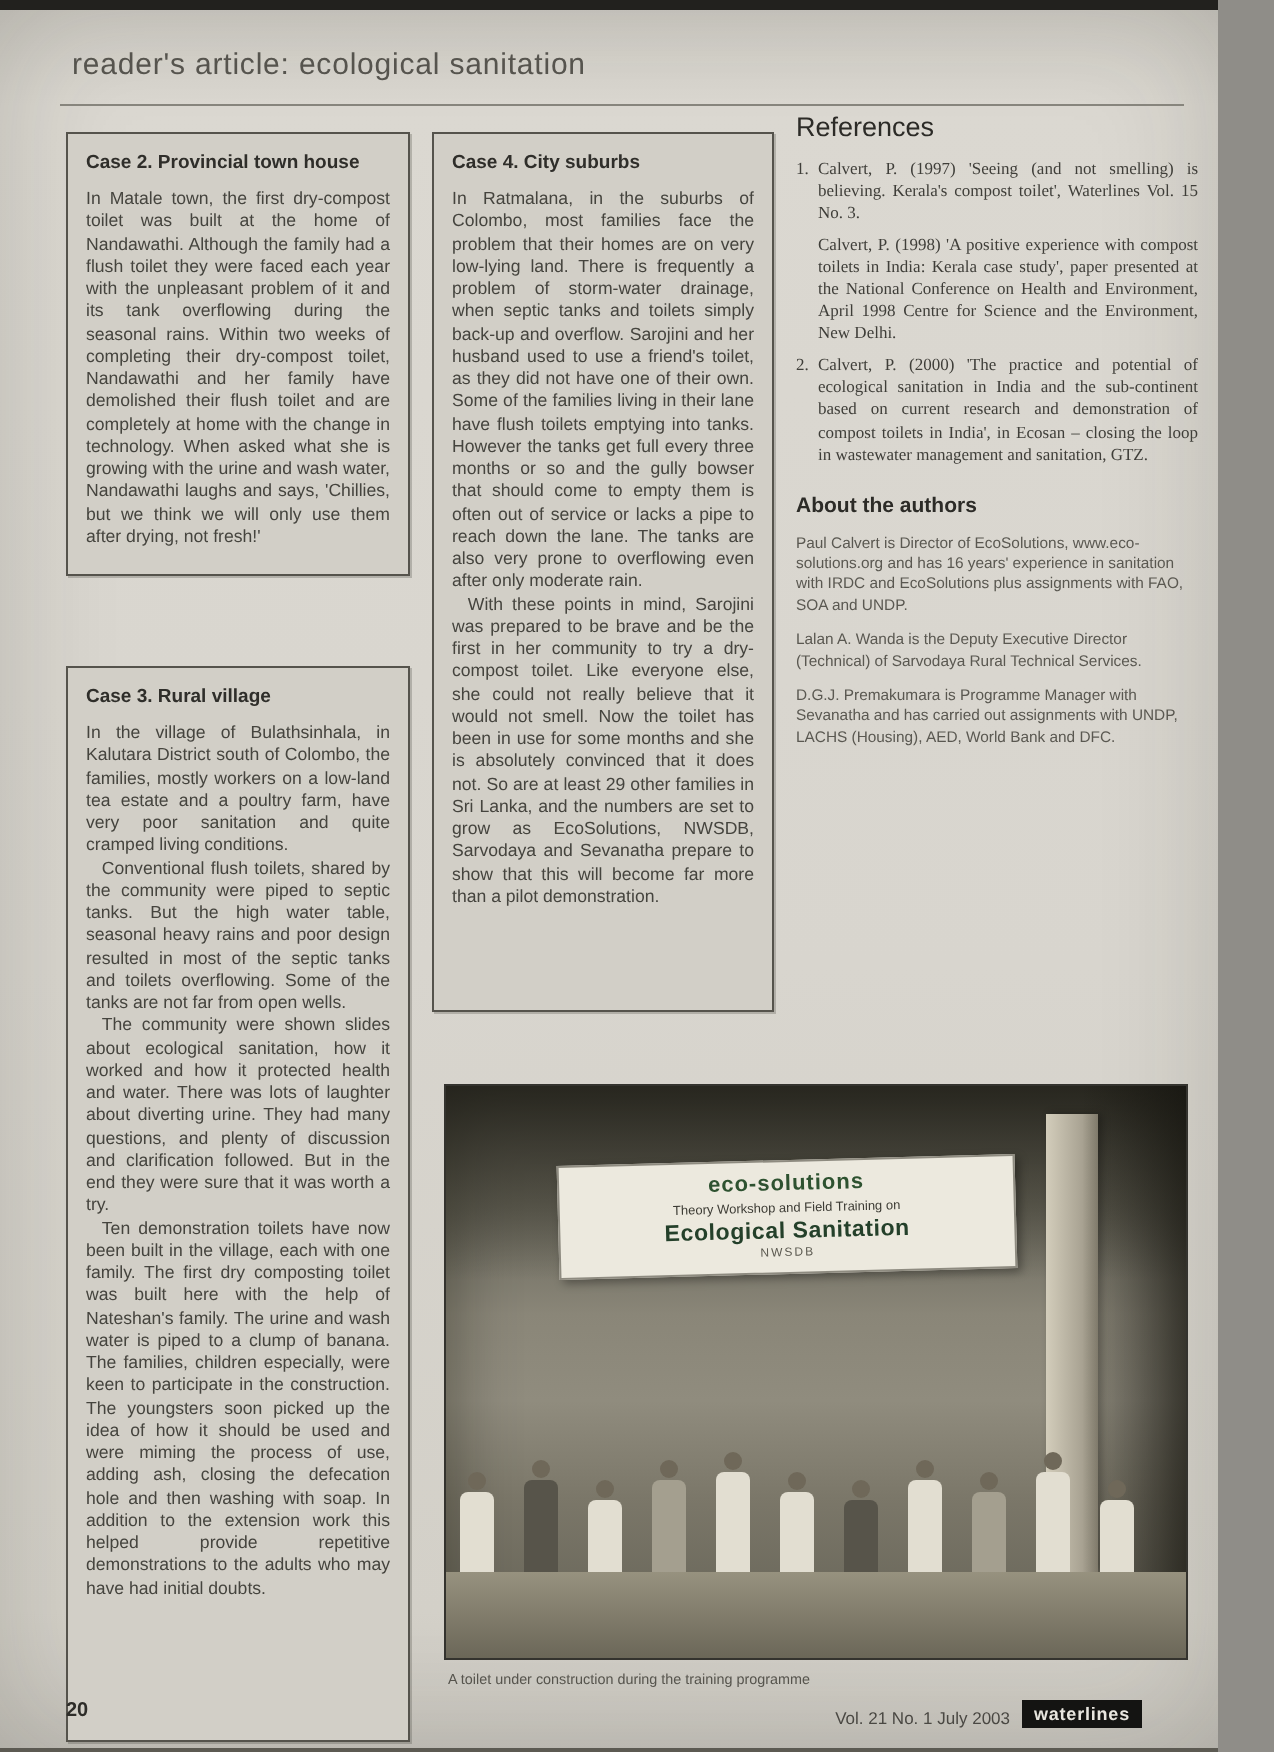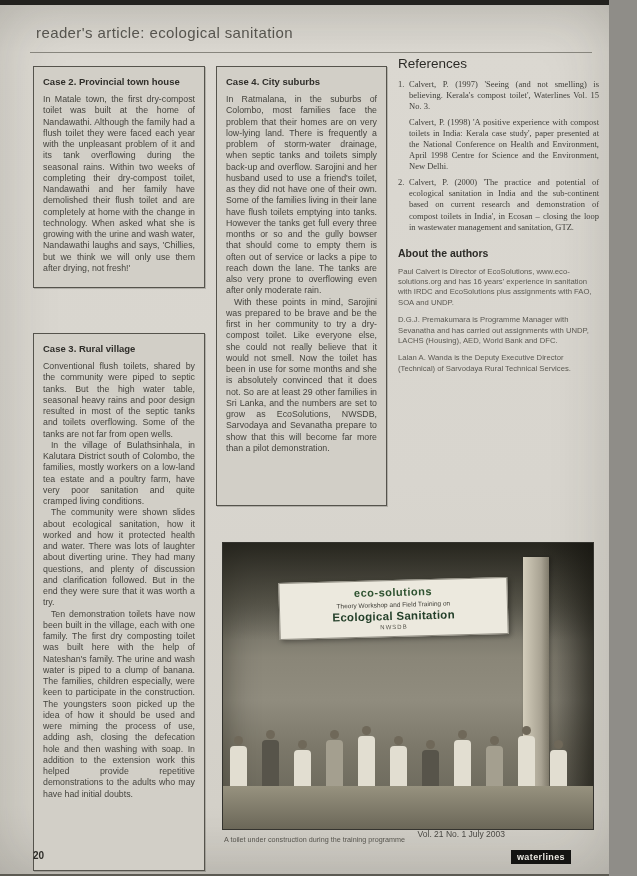--- a/index.html
+++ b/index.html
@@ -60,43 +60,43 @@
   .person .head{width:9px;height:9px;border-radius:50%;background:#6f6859;margin-bottom:1px;}
   .person .torso{width:17px;border-radius:4px 4px 2px 2px;}
   .t-light .torso{background:#e2ded1;}
   .t-mid .torso{background:#a49f8f;}
   .t-dark .torso{background:#57544a;}
   .h1 .torso{height:46px;} .h2 .torso{height:52px;} .h3 .torso{height:42px;} .h4 .torso{height:56px;}
 
   .photo-caption{position:absolute;left:224px;top:835px;font-size:7.2px;color:#56544d;}
 
   .footer-page-num{position:absolute;left:33px;top:850px;font-size:10px;font-weight:bold;color:#2e2d29;}
-  .footer-issue{position:absolute;right:104px;top:829px;font-size:8.5px;color:#4a4843;}
+  .footer-issue{position:absolute;right:104px;top:854px;font-size:8.5px;color:#4a4843;}
   .footer-logo{position:absolute;right:38px;top:850px;background:#141412;color:#e8e6df;
     font-size:9px;font-weight:bold;padding:2px 6px;letter-spacing:.4px;text-align:right;}
 </style>
 </head>
 <body>
 
 <div class="page">
   <div class="scan-edge-top"></div>
   <div class="scan-edge-bottom"></div>
 
   <h1 class="page-title">reader's article: ecological sanitation</h1>
   <div class="title-rule"></div>
 
   <div class="case-box case2">
     <div class="case-title">Case 2. Provincial town house</div>
     <p>In Matale town, the first dry-compost toilet was built at the home of Nandawathi. Although the family had a flush toilet they were faced each year with the unpleasant problem of it and its tank overflowing during the seasonal rains. Within two weeks of completing their dry-compost toilet, Nandawathi and her family have demolished their flush toilet and are completely at home with the change in technology. When asked what she is growing with the urine and wash water, Nandawathi laughs and says, 'Chillies, but we think we will only use them after drying, not fresh!'</p>
   </div>
 
   <div class="case-box case3">
     <div class="case-title">Case 3. Rural village</div>
+    <p>In the village of Bulathsinhala, in Kalutara District south of Colombo, the families, mostly workers on a low-land tea estate and a poultry farm, have very poor sanitation and quite cramped living conditions.</p>
     <p>Conventional flush toilets, shared by the community were piped to septic tanks. But the high water table, seasonal heavy rains and poor design resulted in most of the septic tanks and toilets overflowing. Some of the tanks are not far from open wells.</p>
-    <p>In the village of Bulathsinhala, in Kalutara District south of Colombo, the families, mostly workers on a low-land tea estate and a poultry farm, have very poor sanitation and quite cramped living conditions.</p>
     <p>The community were shown slides about ecological sanitation, how it worked and how it protected health and water. There was lots of laughter about diverting urine. They had many questions, and plenty of discussion and clarification followed. But in the end they were sure that it was worth a try.</p>
     <p>Ten demonstration toilets have now been built in the village, each with one family. The first dry composting toilet was built here with the help of Nateshan's family. The urine and wash water is piped to a clump of banana. The families, children especially, were keen to participate in the construction. The youngsters soon picked up the idea of how it should be used and were miming the process of use, adding ash, closing the defecation hole and then washing with soap. In addition to the extension work this helped provide repetitive demonstrations to the adults who may have had initial doubts.</p>
   </div>
 
   <div class="case-box case4">
     <div class="case-title">Case 4. City suburbs</div>
     <p>In Ratmalana, in the suburbs of Colombo, most families face the problem that their homes are on very low-lying land. There is frequently a problem of storm-water drainage, when septic tanks and toilets simply back-up and overflow. Sarojini and her husband used to use a friend's toilet, as they did not have one of their own. Some of the families living in their lane have flush toilets emptying into tanks. However the tanks get full every three months or so and the gully bowser that should come to empty them is often out of service or lacks a pipe to reach down the lane. The tanks are also very prone to overflowing even after only moderate rain.</p>
     <p>With these points in mind, Sarojini was prepared to be brave and be the first in her community to try a dry-compost toilet. Like everyone else, she could not really believe that it would not smell. Now the toilet has been in use for some months and she is absolutely convinced that it does not. So are at least 29 other families in Sri Lanka, and the numbers are set to grow as EcoSolutions, NWSDB, Sarvodaya and Sevanatha prepare to show that this will become far more than a pilot demonstration.</p>
   </div>
 
@@ -111,22 +111,22 @@
       <span class="ref-num"></span>
       <span class="ref-text">Calvert, P. (1998) 'A positive experience with compost toilets in India: Kerala case study', paper presented at the National Conference on Health and Environment, April 1998 Centre for Science and the Environment, New Delhi.</span>
     </div>
     <div class="ref-item">
       <span class="ref-num">2.</span>
       <span class="ref-text">Calvert, P. (2000) 'The practice and potential of ecological sanitation in India and the sub-continent based on current research and demonstration of compost toilets in India', in Ecosan – closing the loop in wastewater management and sanitation, GTZ.</span>
     </div>
 
     <h3 class="about-heading">About the authors</h3>
     <p class="about-para">Paul Calvert is Director of EcoSolutions, www.eco-solutions.org and has 16 years' experience in sanitation with IRDC and EcoSolutions plus assignments with FAO, SOA and UNDP.</p>
+    <p class="about-para">Lalan A. Wanda is the Deputy Executive Director (Technical) of Sarvodaya Rural Technical Services.</p>
     <p class="about-para">D.G.J. Premakumara is Programme Manager with Sevanatha and has carried out assignments with UNDP, LACHS (Housing), AED, World Bank and DFC.</p>
-    <p class="about-para">Lalan A. Wanda is the Deputy Executive Director (Technical) of Sarvodaya Rural Technical Services.</p>
   </div>
 
   <div class="photo">
     <div class="ph-foliage"></div>
     <div class="ph-pillar"></div>
     <div class="ph-dark-right"></div>
 
     <div class="banner">
       <div class="banner-title">eco-solutions</div>
       <div class="banner-line2">Theory Workshop and Field Training on</div>

